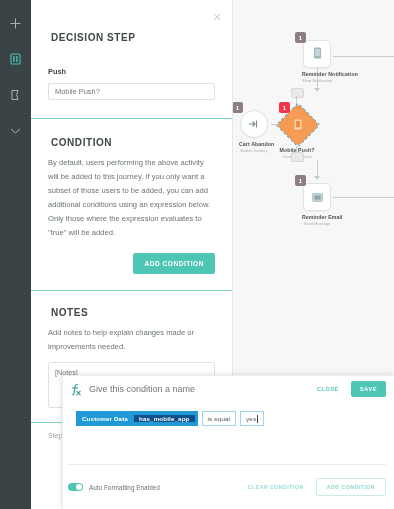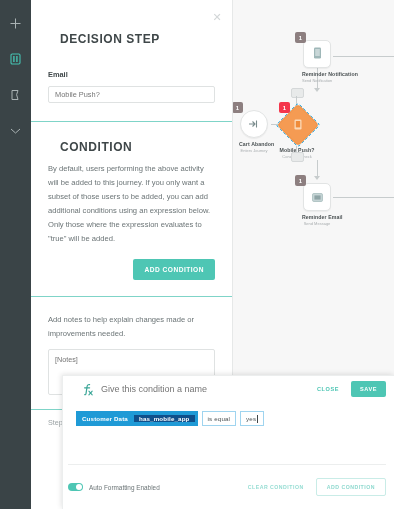--- a/index.html
+++ b/index.html
@@ -97,22 +97,22 @@
     border-right:1px solid #e6e8e8;
     overflow:hidden;
   }
   .panel-close{
     position:absolute;right:9px;top:11px;width:12px;height:12px;
     color:#d2d6d7;font-size:11px;line-height:12px;text-align:center;
     cursor:pointer;font-family:"Liberation Sans",sans-serif;
   }
   .sect{padding:0 17px;box-sizing:border-box;}
   .sect-h{
-    font-size:12px;font-weight:bold;color:#3f4749;
-    letter-spacing:.55px;margin:0 0 8px 12px;
+    font-size:10px;font-weight:bold;color:#3f4749;
+    letter-spacing:.55px;margin:0 0 8px 3px;
   }
   .sect-p{
     font-size:7.6px;line-height:14px;color:#6b7476;margin:0;
   }
   .fld-label{
     font-size:7.4px;font-weight:bold;color:#3f4749;margin:0 0 4px 0;
   }
   .inp{
     width:100%;height:17px;box-sizing:border-box;
     border:1px solid #dfe2e2;border-radius:2px;background:#fff;
@@ -137,21 +137,21 @@
   }
 
   
   .cond{
     position:absolute;left:62px;top:375px;right:0;bottom:0;
     background:#ffffff;z-index:60;
     box-shadow:-1px -1px 5px rgba(0,0,0,.11);
     border-top:1px solid #eceeee;border-left:1px solid #eceeee;
   }
   .cond-head{
-    display:flex;align-items:center;height:26px;padding:0 8px 0 5px;margin-left:12px;
+    display:flex;align-items:center;height:26px;padding:0 8px 0 5px;
   }
   .fx{width:16px;height:16px;flex:0 0 16px;display:flex;align-items:center;justify-content:center;}
   .cond-name{
     flex:1;border:none;outline:none;background:transparent;
     font-size:9px;color:#b9c0c1;padding-left:5px;
     font-family:"Liberation Sans",sans-serif;
   }
   .lnk-close{
     font-size:5.6px;font-weight:bold;color:#4ec6b4;letter-spacing:.55px;
     margin-right:12px;cursor:pointer;
@@ -319,37 +319,38 @@
       <div class="ln h" style="left:302px;top:197px;width:70px;"></div>
     </div>
   </div>
 
   <div class="panel">
     <div class="panel-close">✕</div>
 
     <div class="sect" style="padding-top:32px;">
       <div class="sect-h">DECISION STEP</div>
       <div style="height:16px;"></div>
-      <div class="fld-label">Email</div>
+      <div class="fld-label">Push</div>
       <input class="inp" placeholder="Mobile Push?" style="">
       <div style="height:18px;"></div>
     </div>
     <div class="divider"></div>
 
     <div class="sect" style="padding-top:18px;">
       <div class="sect-h">CONDITION</div>
       <p class="sect-p">By default, users performing the above activity will be added to this journey. If you only want a subset of those users to be added, you can add additional conditions using an expression below. Only those where the expression evaluates to "true" will be added.</p>
       <div style="text-align:right;margin-top:12px;">
         <button class="btn-teal">ADD CONDITION</button>
       </div>
       <div style="height:16px;"></div>
     </div>
     <div class="divider"></div>
 
     <div class="sect" style="padding-top:16px;">
+      <div class="sect-h">NOTES</div>
       <p class="sect-p">Add notes to help explain changes made or improvements needed.</p>
       <div style="height:8px;"></div>
       <textarea class="ta" placeholder="[Notes]" style=""></textarea>
       <div style="height:10px;"></div>
     </div>
     <div class="divider"></div>
     <div class="stepid">Step ID</div>
   </div>
 
   <div class="cond">

